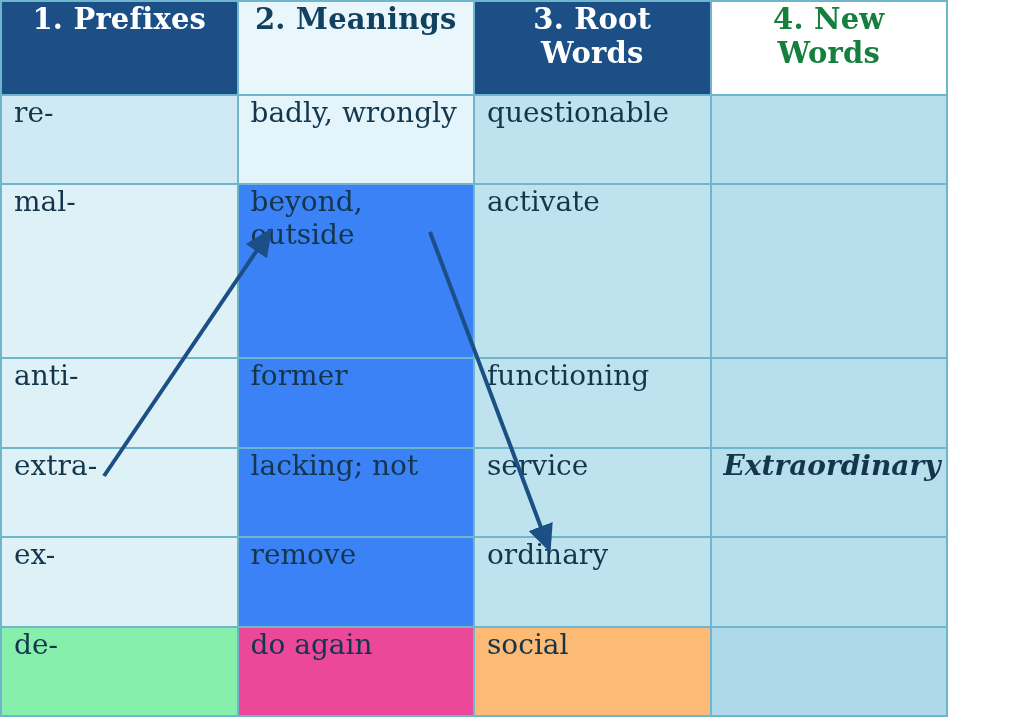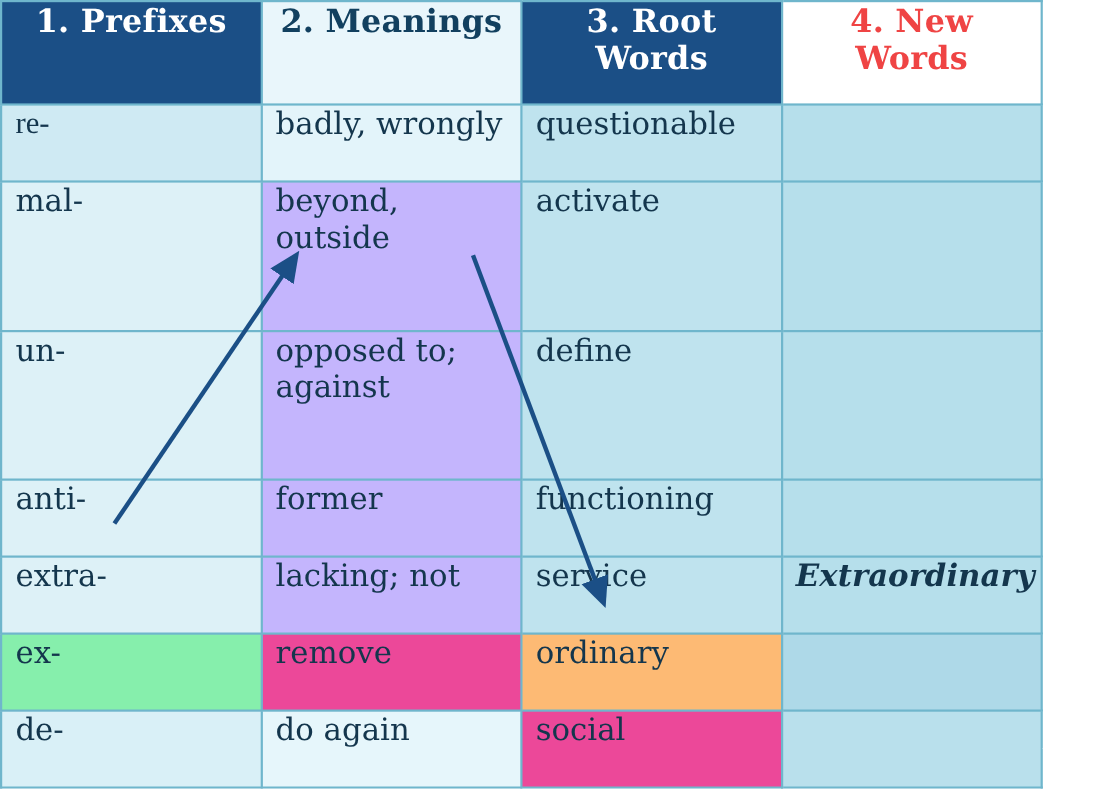--- a/index.html
+++ b/index.html
@@ -49,37 +49,37 @@
     border-right-color: #1b4f86;
   }
   th.hdr-light {
     background: #e9f6fb;
     color: #12405f;
     border-left-color: #1b4f86;
     border-right-color: #1b4f86;
   }
   th.hdr-white {
     background: #ffffff;
-    color: #ef4444;
+    color: #15803d;
     border-left-color: #1b4f86;
     border-right-color: #ffffff;
     border-top-color: #ffffff;
   }
   tbody td {
     font-size: 28px;
     color: #14364d;
     line-height: 1.18;
     padding-top: 10px;
   }
   td.col1 { background: #ddf1f7; }
-  td.col2 { background: #c4b5fd; }
+  td.col2 { background: #3b82f6; }
   td.col3 { background: #bfe3ee; }
   td.col4 { background: #b6dfeb; font-style: italic; }
   td.col4 { text-align: center; font-weight: 700; color: #14364d; }
-  tbody tr:nth-child(1) td.col1 { background: #cfeaf3; font-family: Liberation Serif, serif; }
+  tbody tr:nth-child(1) td.col1 { background: #cfeaf3; }
   tbody tr:nth-child(1) td.col2 { background: #e3f4fa; }
   tbody tr:nth-child(1) td.col3 { background: #bfe3ee; }
   tbody tr:nth-child(1) td.col4 { background: #b6dfeb; }
   tbody tr:nth-child(6) td.col1 { background: #86efac; }
   tbody tr:nth-child(6) td.col2 { background: #ec4899; }
   tbody tr:nth-child(6) td.col3 { background: #fdba74; }
   tbody tr:nth-child(6) td.col4 { background: #aed9e8; }
   tbody tr:nth-child(7) td.col1 { background: #d9f0f7; }
   tbody tr:nth-child(7) td.col2 { background: #e6f6fb; }
   tbody tr:nth-child(7) td.col3 { background: #ec4899; }
@@ -127,26 +127,20 @@
         <td class="col3">questionable</td>
         <td class="col4"></td>
       </tr>
       <tr>
         <td class="col1">mal-</td>
         <td class="col2">beyond, outside</td>
         <td class="col3">activate</td>
         <td class="col4"></td>
       </tr>
       <tr>
-        <td class="col1">un-</td>
-        <td class="col2">opposed to; against</td>
-        <td class="col3">define</td>
-        <td class="col4"></td>
-      </tr>
-      <tr>
         <td class="col1">anti-</td>
         <td class="col2">former</td>
         <td class="col3">functioning</td>
         <td class="col4"></td>
       </tr>
       <tr>
         <td class="col1">extra-</td>
         <td class="col2">lacking; not</td>
         <td class="col3">service</td>
         <td class="col4">Extraordinary</td>

